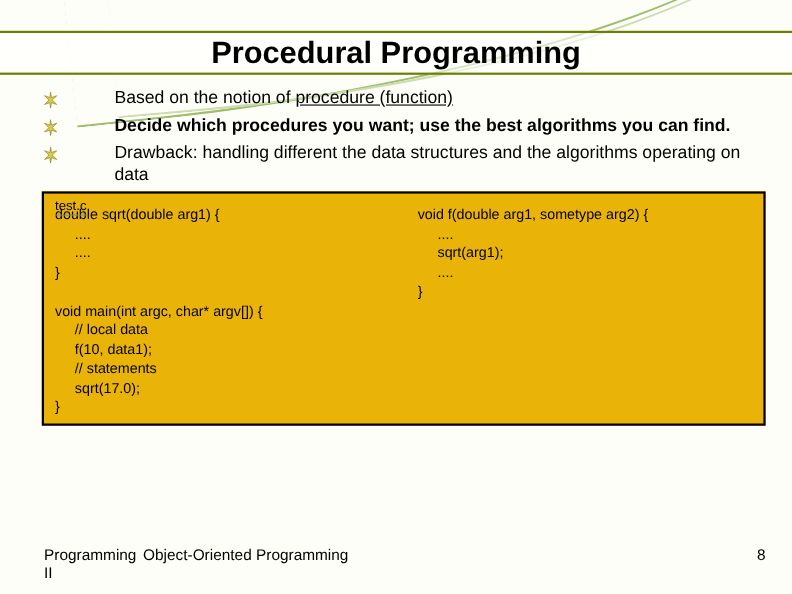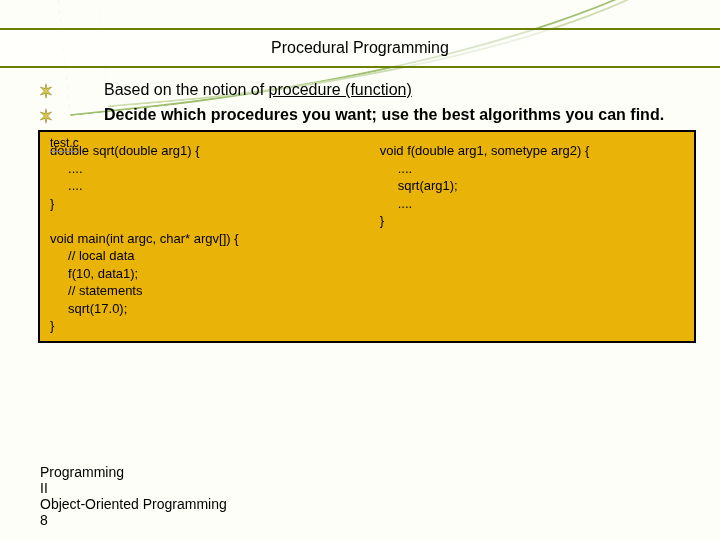--- a/index.html
+++ b/index.html
@@ -34,22 +34,22 @@
     position: absolute;
     top: 28px; left: 0; right: 0;
     height: 40px;
     border-top: 2px solid #6b7f00;
     border-bottom: 2px solid #6b7f00;
     text-align: center;
     line-height: 36px;
     background: rgba(255,255,255,0.6);
   }
   .title-bar h1 {
-    font-size: 16px;
-    font-weight: normal;
+    font-size: 28px;
+    font-weight: bold;
     color: #000;
   }
   .content {
     position: absolute;
     top: 80px; left: 38px; right: 24px;
     font-size: 16px;
     line-height: 1.25;
   }
   .bullet {
     display: flex;
@@ -86,23 +86,22 @@
   .code-col { white-space: pre; }
   .code-col.left { flex: 0 0 52%; padding-top: 4px;}
   .code-col.right { flex: 1; padding-top: 4px;}
   .footer {
     position: absolute;
     bottom: 12px; left: 40px; right: 24px;
     font-size: 14px;
     display: flex;
     justify-content: space-between;
     align-items: flex-start;
-    flex-direction: column;
   }
-  .footer .fc { text-align: right; flex: 1; }
+  .footer .fc { text-align: left; flex: 1; }
 </style>
 </head>
 <body>
 
 <div class="swoosh1"></div>
 <div class="swoosh2"></div>
 
 <div class="title-bar">
   <h1>Procedural Programming</h1>
 </div>
@@ -124,20 +123,28 @@
     <span class="bicon">
       <svg viewBox="0 0 20 20" width="16" height="16">
         <path d="M10 1 L11 7 L17 5 L12 10 L17 15 L11 13 L10 19 L9 13 L3 15 L8 10 L3 5 L9 7 Z" fill="#d9c94f" stroke="#7a6a00" stroke-width="0.6"></path>
       </svg>
     </span>
     <span class="btxt">
       <b>Decide which procedures you want; use the best algorithms you can find.</b>
     </span>
   </div>
 
+  <div class="bullet">
+    <span class="bicon">
+      <svg viewBox="0 0 20 20" width="16" height="16">
+        <path d="M10 1 L11 7 L17 5 L12 10 L17 15 L11 13 L10 19 L9 13 L3 15 L8 10 L3 5 L9 7 Z" fill="#d9c94f" stroke="#7a6a00" stroke-width="0.6"></path>
+      </svg>
+    </span>
+    <span class="btxt">Drawback: handling different the data structures and the algorithms operating on data</span>
+  </div>
 
 
   <div class="code-box">
     <span class="box-label">test.c</span>
     <div class="code-col left">double sqrt(double arg1) {
      ....
      ....
 }
 
 void main(int argc, char* argv[]) {

